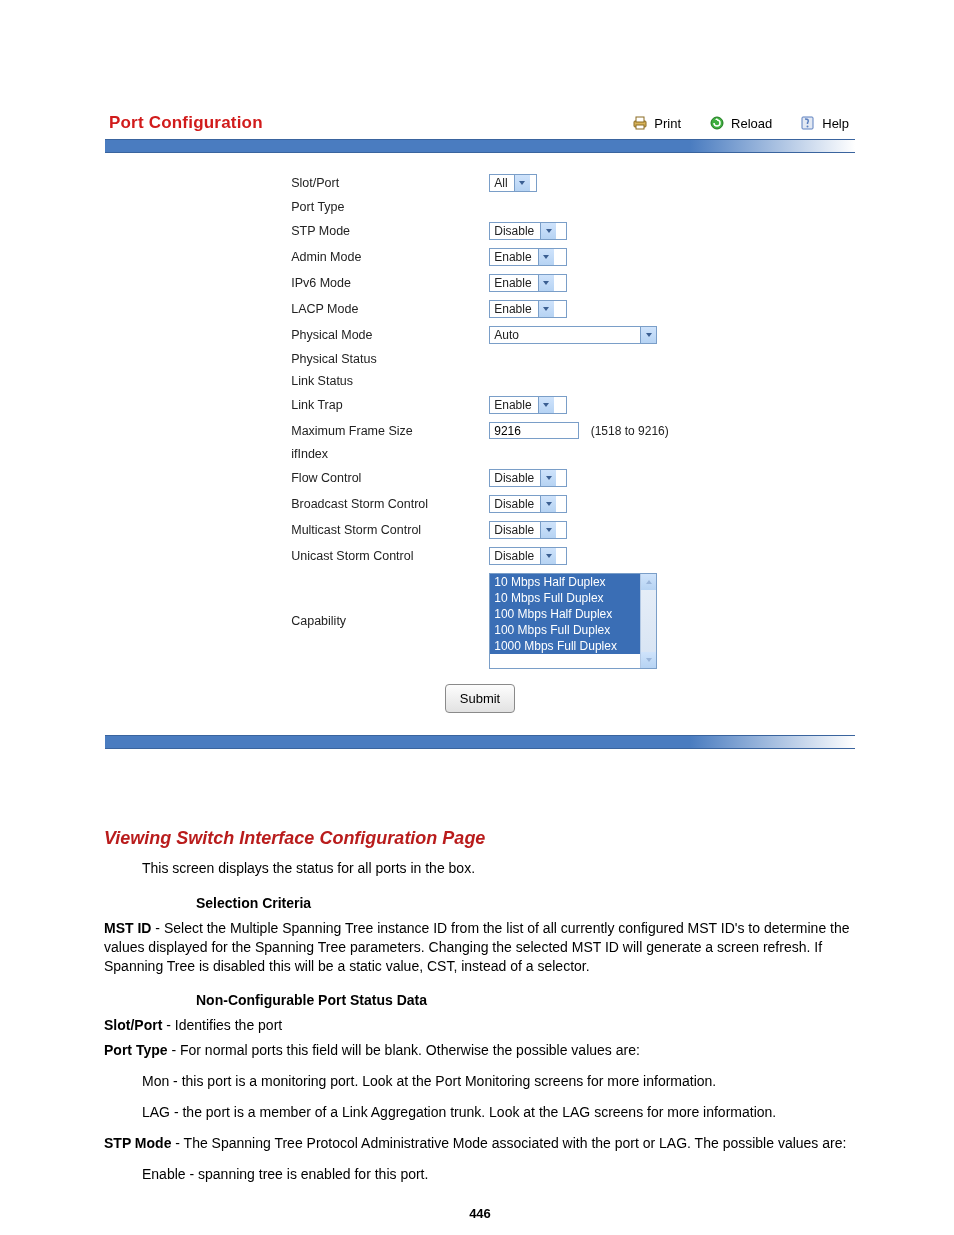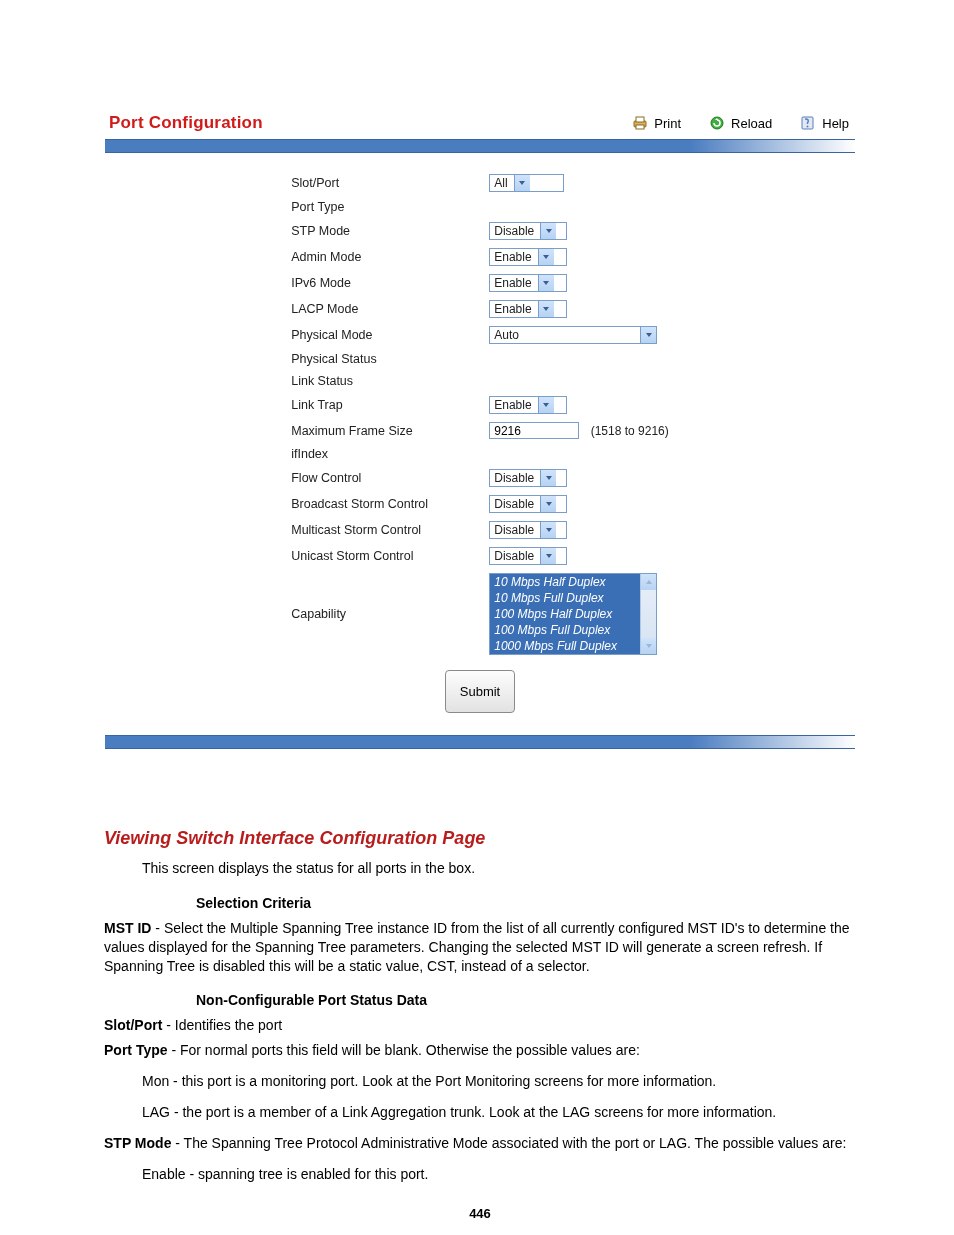--- a/index.html
+++ b/index.html
@@ -73,23 +73,22 @@
     height: 17px;
     font-size: 12px;
     padding: 0 4px;
     width: 90px;
   }
   .hint { font-size: 12px; color: #222; padding-left: 8px; }
   .listbox {
     border: 1px solid #7a9ec8;
     background: #fff;
     width: 168px;
-    height: 82px;
+    height: 96px;
     display: flex;
-    font-style: italic;
   }
   .listbox .items { flex: 1; overflow: hidden; }
   .listbox .items div {
     background: #3a6eb5;
     color: #fff;
     font-size: 12px;
     padding: 0 4px;
     line-height: 16px;
   }
   .listbox .scroll {
@@ -102,21 +101,21 @@
     width: 100%; height: 16px;
     display:flex;align-items:center;justify-content:center;
     background: linear-gradient(#cfe3fb,#b6d3f3);
   }
   .listbox .scroll .arrow svg{width:8px;height:8px;}
   .submit-row { text-align: center; padding: 10px 0 4px 0; }
   .submit-btn {
     border: 1px solid #8a8a8a;
     background: linear-gradient(#fdfdfd,#e2e2e2);
     border-radius: 4px;
-    padding: 13px 14px;
+    padding: 6px 14px;
     font-size: 13px;
     cursor: pointer;
   }
   .doc-section { padding-top: 78px; }
   .doc-heading {
     font-family: Arial, Helvetica, sans-serif;
     font-style: italic;
     font-weight: bold;
     font-size: 18px;
     color: #b91c1c;
@@ -173,21 +172,21 @@
     </div>
   </div>
   <div class="blue-bar"></div>
 
   <div class="form-panel">
     <table class="form-table">
       <tbody>
           <tr>
         <td class="label-cell">Slot/Port</td>
         <td class="ctrl-cell">
-          <span class="win-select" style="width:75px">
+          <span class="win-select" style="width:48px">
             <span class="sel-text">All</span>
             <span class="sel-btn">
                   <svg viewBox="0 0 8 8">
                     <path d="M1 2l3 4 3-4z" fill="#3b5f92"></path>
                   </svg>
                 </span>
           </span>
         </td>
       </tr>
       <tr>

